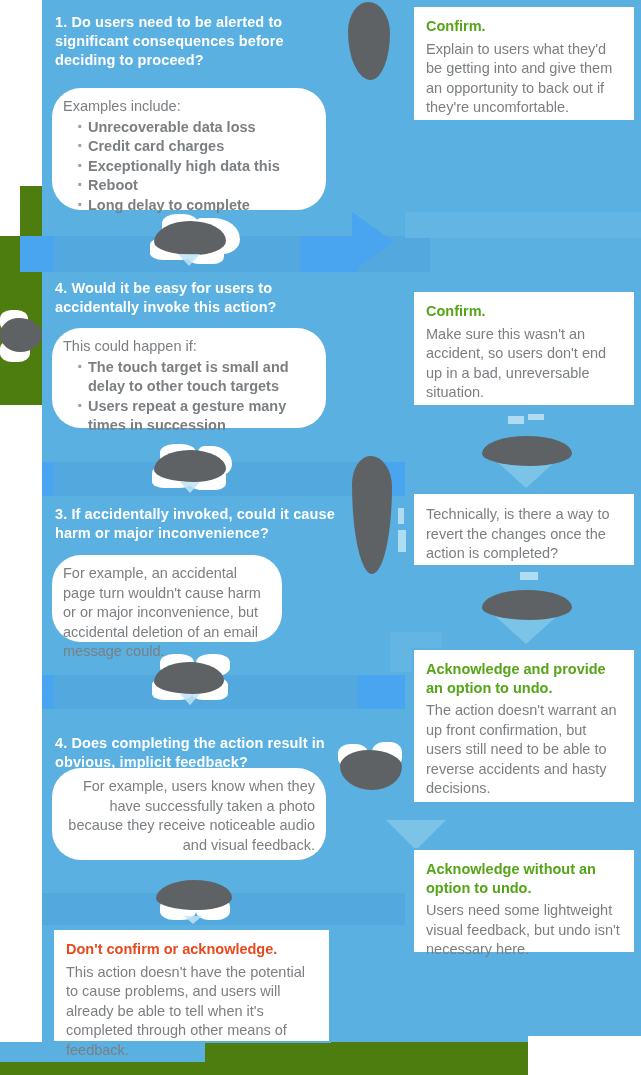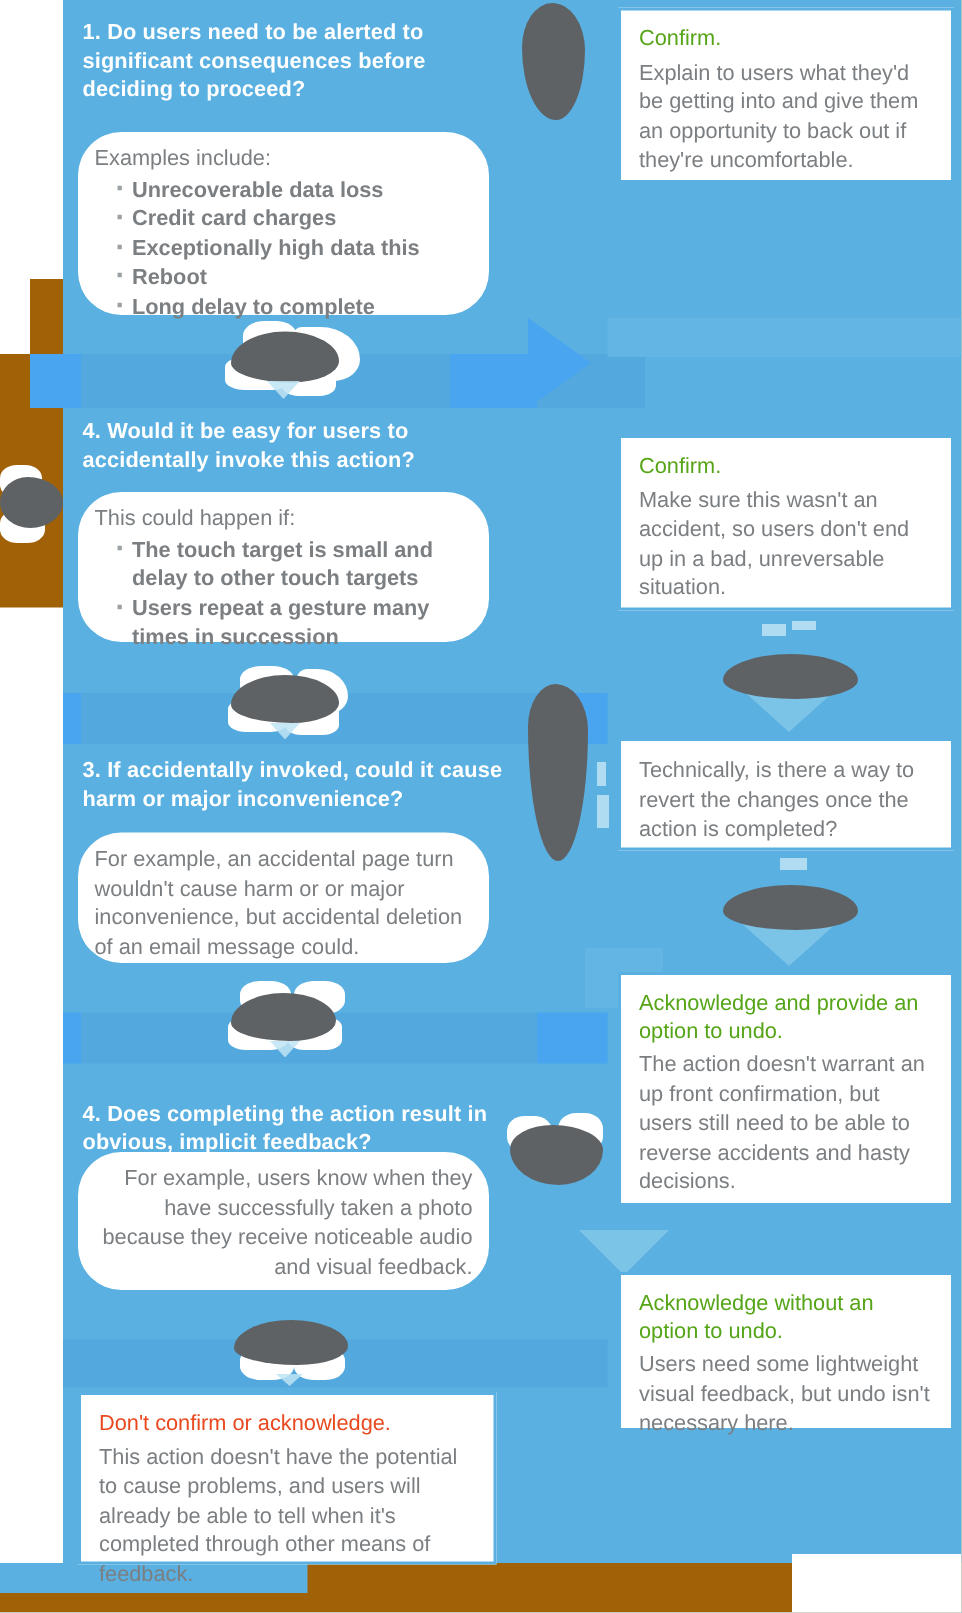--- a/index.html
+++ b/index.html
@@ -5,21 +5,21 @@
   html,body{margin:0;padding:0;background:#ffffff;}
   body{
     font-family:"Liberation Sans", sans-serif;
     -webkit-font-smoothing:antialiased;
   }
   #page{
     position:relative;
     width:641px;
     height:1075px;
     overflow:hidden;
-    background:#a16207;
+    background:#4d7c0f;
   }
 
   
   .plate{position:absolute;}
 
   
   .qhead{
     position:absolute;
     color:#ffffff;
     font-weight:bold;
@@ -52,21 +52,21 @@
     background:#ffffff;
     box-sizing:border-box;
     border:2px solid #5ab0e0;
     padding:10px 12px 11px 12px;
     color:#7b7f82;
     font-size:14.5px;
     line-height:19.5px;
   }
   .rcard .h{
     display:block;
-    font-weight:normal;
+    font-weight:bold;
     color:#56a518;
     margin:0 0 4px 0;
     line-height:18.5px;
   }
   .rcard .h.red{color:#e8491f;}
   .rcard p{margin:0;}
 
   
   .blob{
     position:absolute;
@@ -187,21 +187,21 @@
   </div>
 
   <div class="rcard" style="left:412px;top:290px;width:224px;height:117px;">
     <span class="h">Confirm.</span>
     <p>Make sure this wasn't an accident, so users don't end up in a bad, unreversable situation.</p>
   </div>
 
   <div class="qhead" style="left:55px;top:505px;width:282px;">
     <span>3. If accidentally invoked, could it cause harm or major inconvenience?</span>
   </div>
-  <div class="card" style="left:52px;top:555px;width:274px;height:87px;">
+  <div class="card" style="left:52px;top:555px;width:230px;height:87px;">
     <p>For example, an accidental page turn wouldn't cause harm or or major inconvenience, but accidental deletion of an email message could.</p>
   </div>
 
   <div class="rcard" style="left:412px;top:492px;width:224px;height:75px;padding-top:11px;">
     <p>Technically, is there a way to revert the changes once the action is completed?</p>
   </div>
 
   <div class="rcard" style="left:412px;top:648px;width:224px;height:156px;">
     <span class="h">Acknowledge and provide an option to undo.</span>
     <p>The action doesn't warrant an up front confirmation, but users still need to be able to reverse accidents and hasty decisions.</p>

